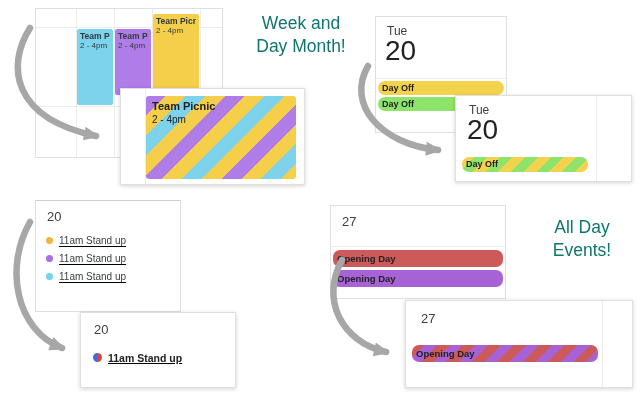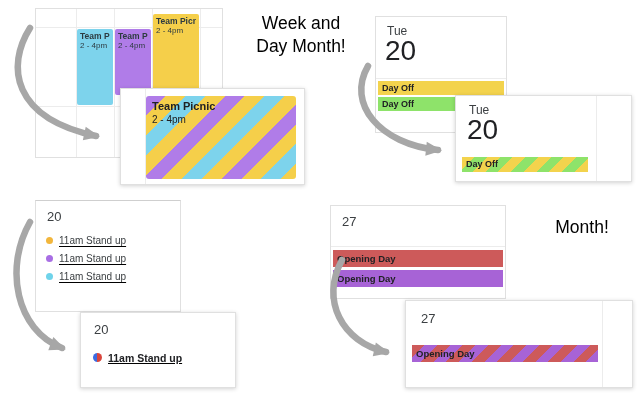--- a/index.html
+++ b/index.html
@@ -12,21 +12,21 @@
     box-sizing:border-box; z-index:1;
   }
   .zoom { z-index:3; box-shadow:0 1px 4px rgba(0,0,0,0.18); }
   #arrows { position:absolute; left:0; top:0; z-index:2; pointer-events:none; }
   .arrow { fill:none; stroke:#a7a7a7; stroke-width:6.5; stroke-linecap:round; }
 
   .grid-v { position:absolute; top:0; bottom:0; width:1px; background:#ececec; }
   .grid-h { position:absolute; left:0; right:0; height:1px; background:#ececec; }
 
   .caption {
-    position:absolute; z-index:2; color:#000000; font-size:17.5px; line-height:23px;
+    position:absolute; z-index:2; color:#0f766e; font-size:17.5px; line-height:23px;
     text-align:center; font-weight:400;
   }
 
   
   .week-card { left:35px; top:8px; width:188px; height:150px; }
   .event {
     position:absolute; box-sizing:border-box; padding:2px 3px; overflow:hidden;
     border-radius:2px; color:#2d3b41;
   }
   .ev-title { font-size:8.5px; font-weight:bold; line-height:10px; white-space:nowrap; overflow:hidden; }
@@ -44,21 +44,21 @@
   }
   .picnic-block .ev-title { font-size:11px; line-height:14px; }
   .picnic-block .ev-time  { font-size:10px; line-height:13px; }
 
   
   .day-card1 { left:375px; top:16px; width:132px; height:117px; }
   .day-card2 { left:455px; top:95px; width:177px; height:87px; }
   .weekday { position:absolute; left:11px; top:7px; font-size:12px; color:#3c4043; }
   .date-big { position:absolute; left:9px; top:18px; font-size:28px; color:#202124; }
   .bar {
-    position:absolute; height:14px; border-radius:0; color:#202124;
+    position:absolute; height:14px; border-radius:7px; color:#202124;
     font-size:9px; font-weight:bold; line-height:14px; padding-left:4px;
     box-sizing:border-box; white-space:nowrap; overflow:hidden;
   }
   .stripes-dayoff  { background:repeating-linear-gradient(135deg, #f3d34d 0 9px, #8ee36a 9px 18px); }
   .stripes-opening { background:repeating-linear-gradient(135deg, #cd5a5a 0 9px, #a763d6 9px 18px); }
 
   
   .month-card1 { left:35px; top:200px; width:146px; height:112px; border-top-color:#cfcfcf; }
   .month-card2 { left:80px; top:312px; width:156px; height:76px; }
   .date-small { position:absolute; left:11px; top:8px; font-size:13px; color:#3c4043; }
@@ -164,21 +164,22 @@
   </div>
 
   <div class="card zoom month-card2">
     <div class="date-small" style="left:13px; top:9px;">20</div>
     <div class="m-item" style="top:36px; left:12px;">
       <span class="dot multi"></span><span class="m-text bold">11am Stand up</span>
     </div>
   </div>
 
   <div class="caption" style="left:534px; top:216px; width:96px;">
-    <div>Month!</div>
+    <div>All Day</div>
+    <div>Events!</div>
   </div>
 
   <div class="card allday-card1">
     <div class="date-small">27</div>
     <div class="grid-h" style="top:40px"></div>
     <div class="bar" style="left: 2px; top: 44px; width: 170px; background: rgb(205, 90, 90);">
       <span>Opening Day</span>
     </div>
     <div class="bar" style="left: 2px; top: 64px; width: 170px; background: rgb(167, 99, 214);">
       <span>Opening Day</span>

